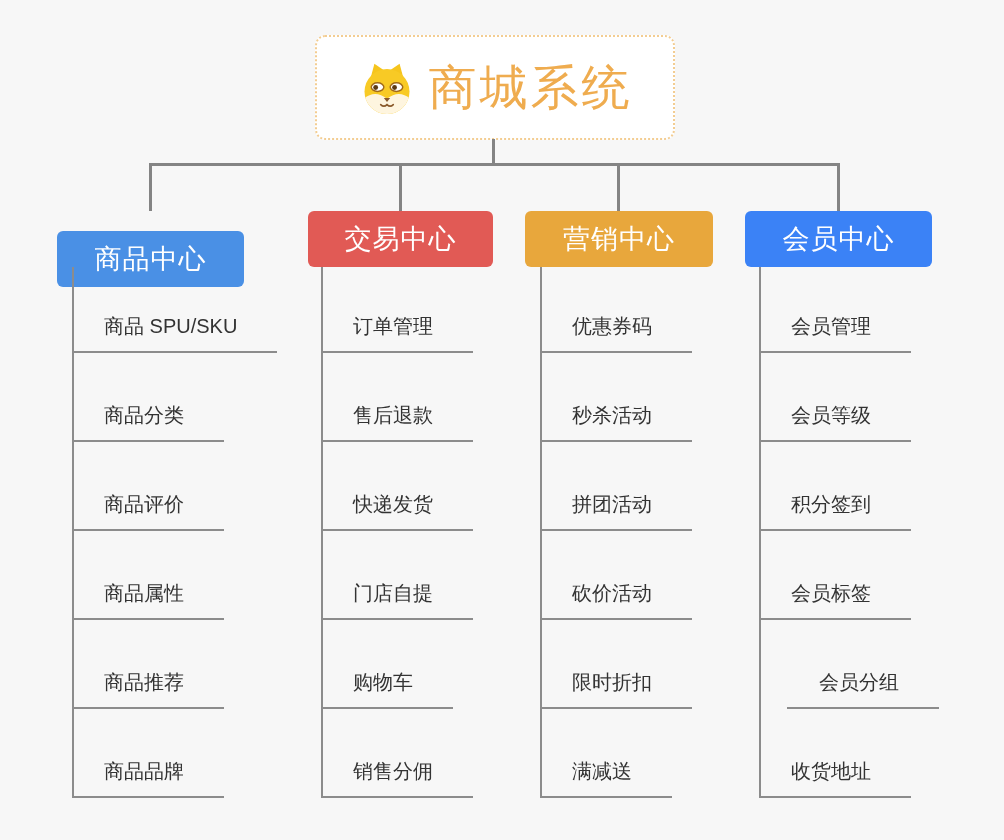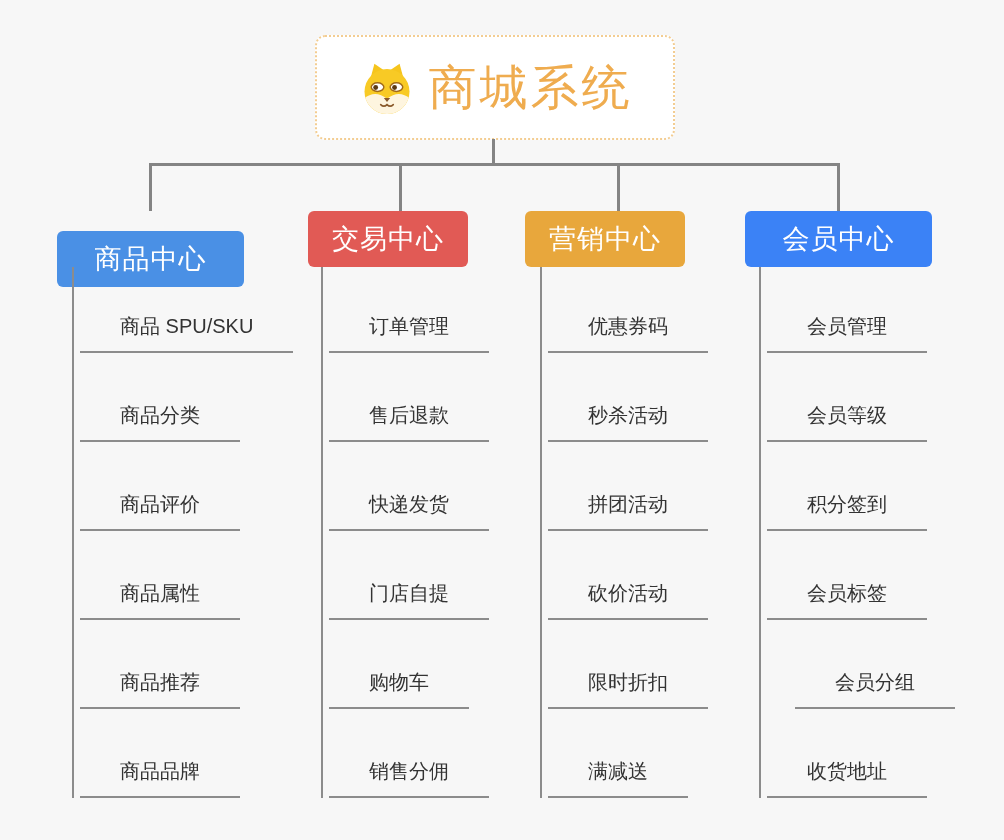--- a/index.html
+++ b/index.html
@@ -25,36 +25,36 @@
   .conn.drop.d1{left:399px;}
   .conn.drop.d2{left:617px;}
   .conn.drop.d3{left:837px;}
   
   .branch{
     position:absolute;top:211px;height:56px;border-radius:6px;
     display:flex;align-items:center;justify-content:center;
     color:#FFFFFF;font-size:27px;letter-spacing:1px;white-space:nowrap;
   }
   .branch.b0{left:57px;width:187px;}
-  .branch.b1{left:308px;width:160px;}
-  .branch.b2{left:525px;width:160px;}
+  .branch.b1{left:308px;width:185px;}
+  .branch.b2{left:525px;width:188px;}
   .branch.b3{left:745px;width:187px;}
   
   .col{position:absolute;top:0;height:840px;width:300px;}
   .col.c0{left:72px;}
   .col.c1{left:321px;}
   .col.c2{left:540px;}
   .col.c3{left:759px;}
   .col-line{
     position:absolute;left:0;top:267px;width:2px;height:531px;
     background:var(--leafline,#8C8C8C);
   }
   .leaf{
-    position:absolute;left:8px;
-    padding:0 40px 12px 40px;
+    position:absolute;left:0;
+    padding:0 40px 12px 32px;
     font-size:20px;line-height:26px;white-space:nowrap;
     color:var(--leaftext,#333333);
     border-bottom:2px solid var(--leafline,#8C8C8C);
   }
 </style>
 </head>
 <body>
 
 <div class="canvas" style="--bg: #F7F7F7; --connector: #848484; --leafline: #8C8C8C; --leaftext: #333333;">
 

